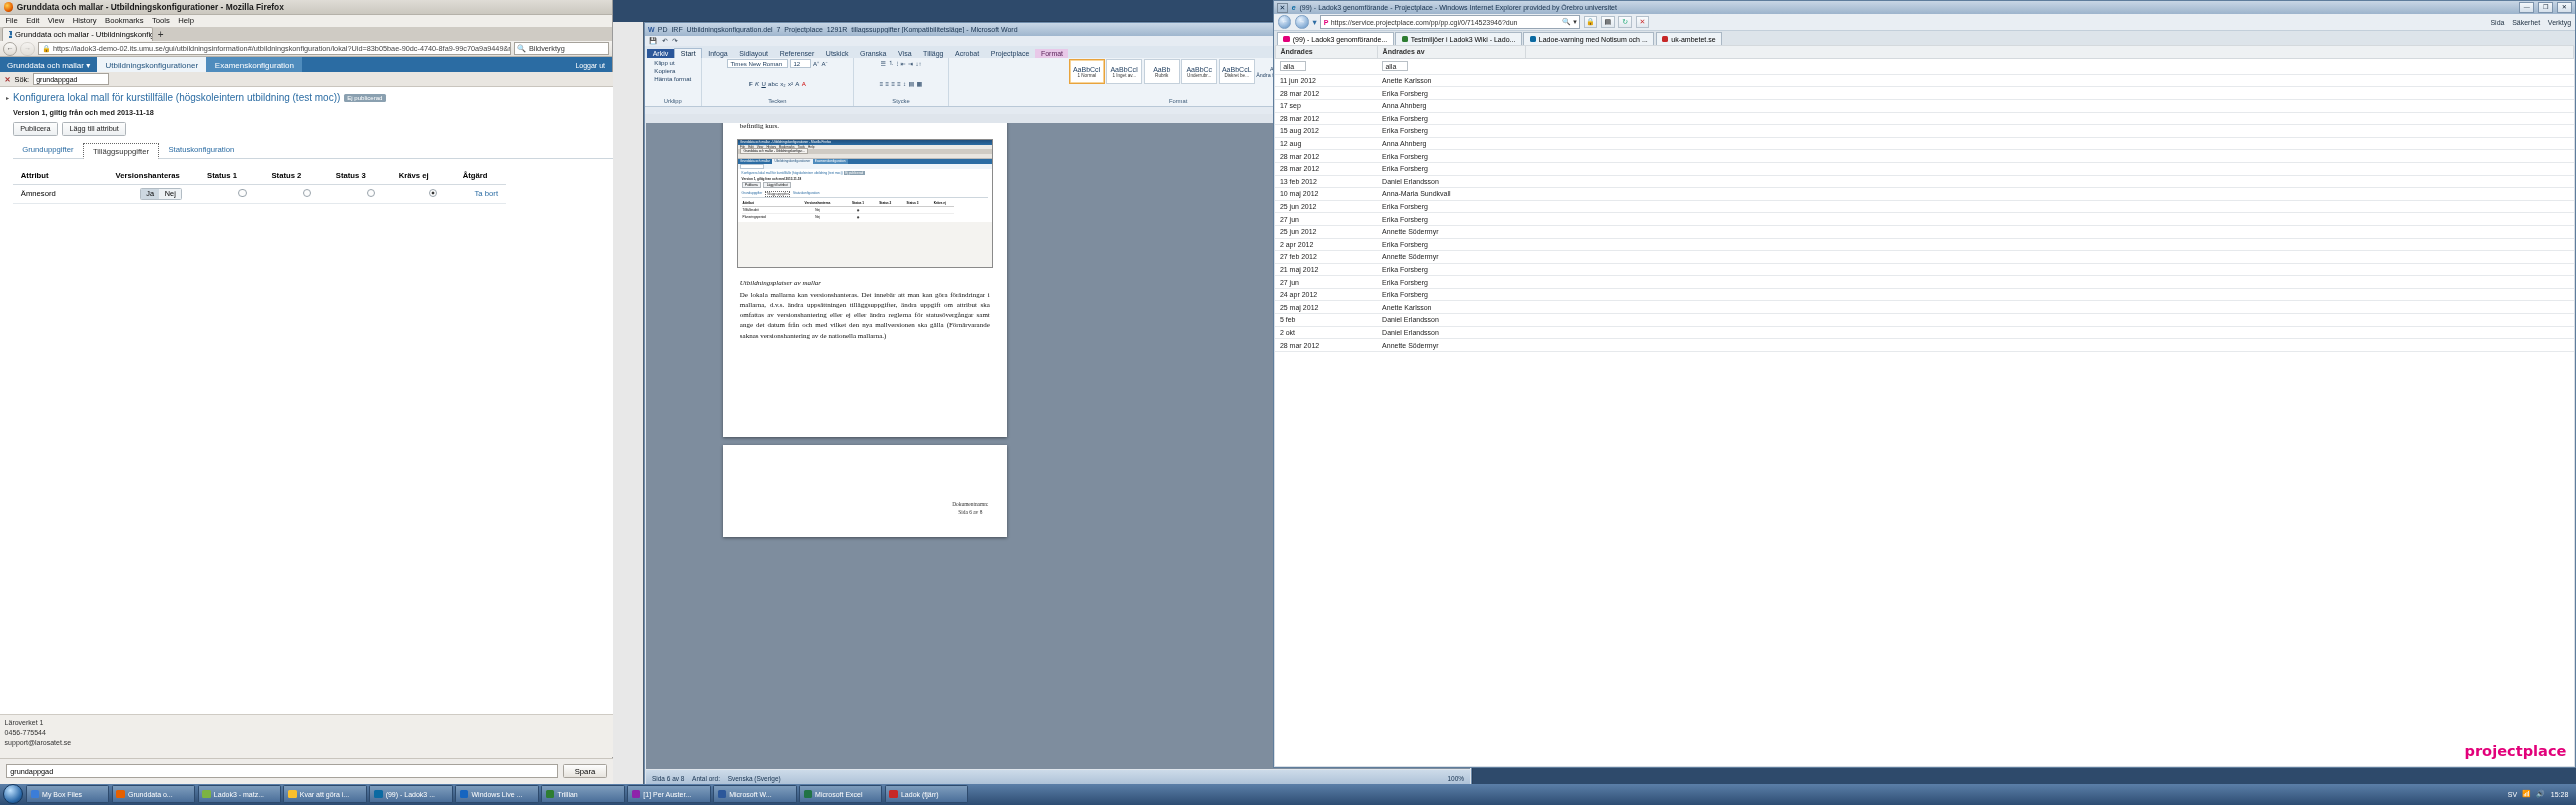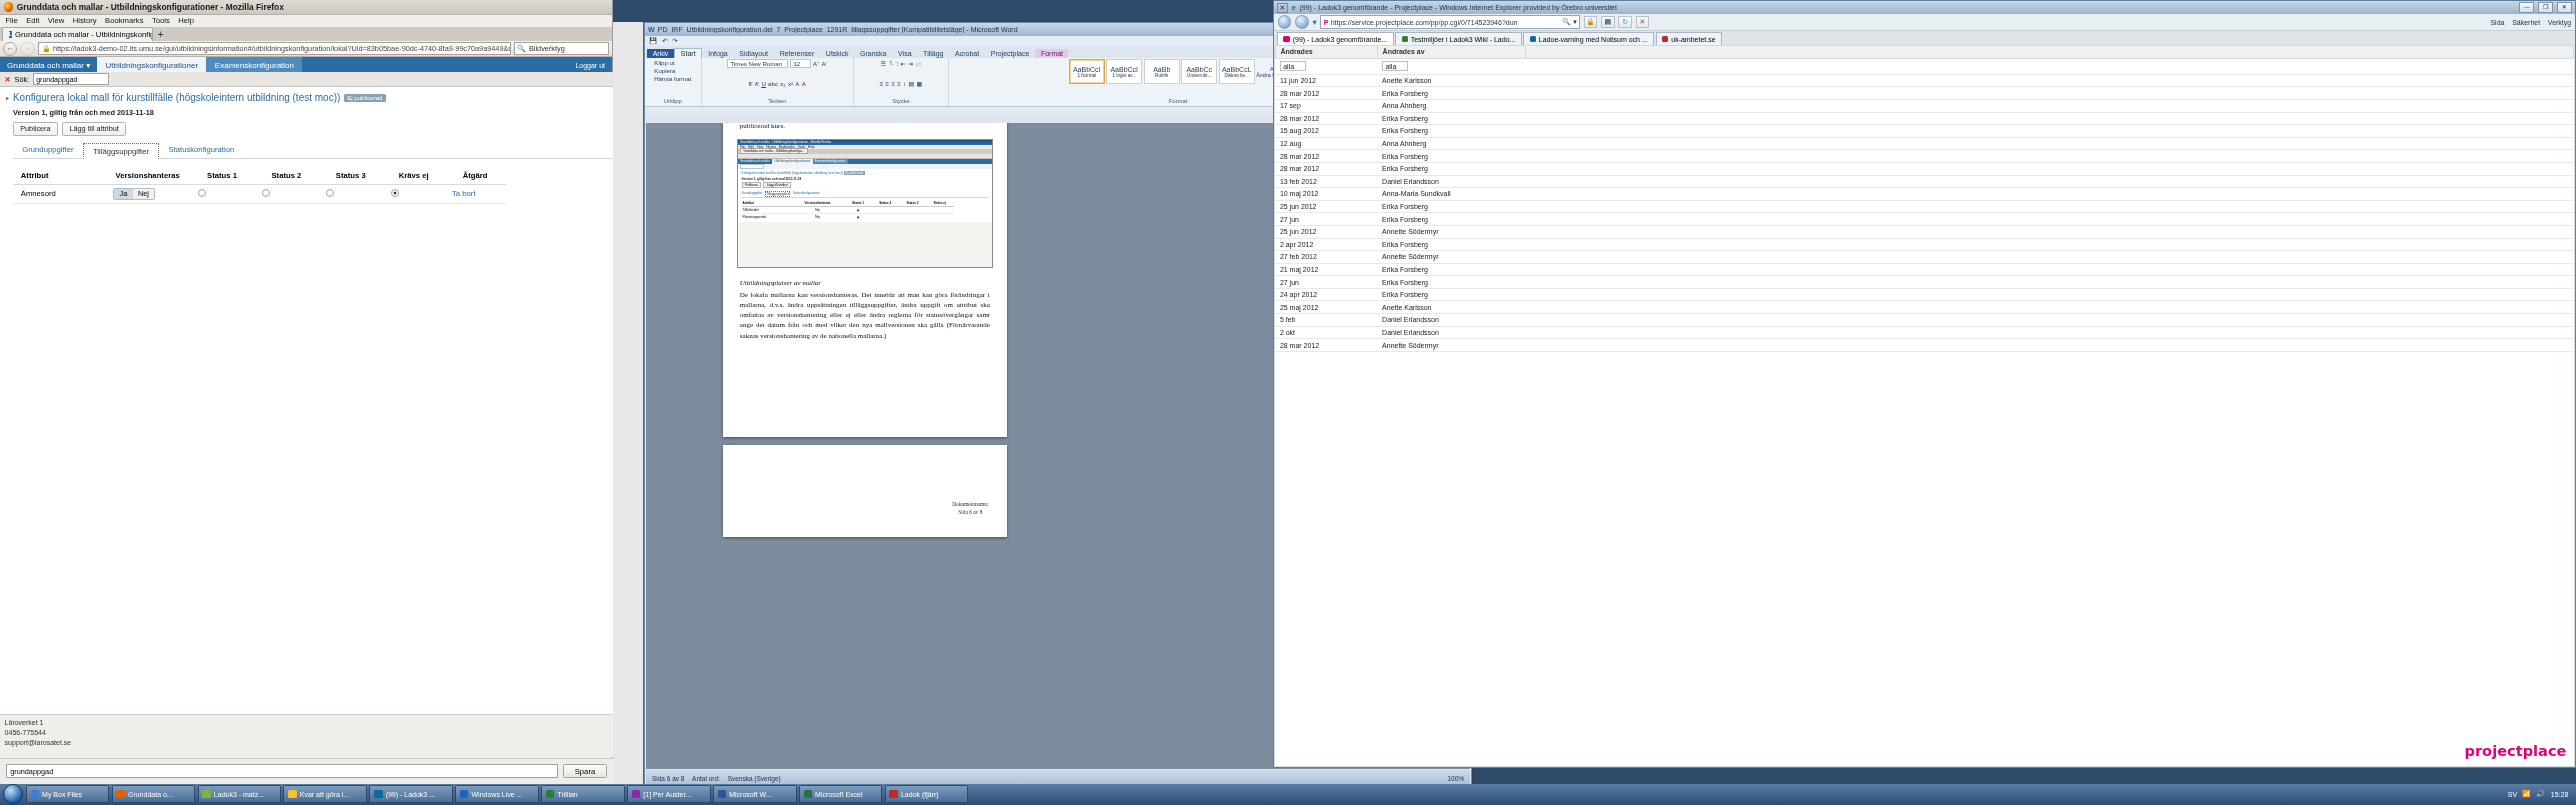--- a/index.html
+++ b/index.html
@@ -38,21 +38,21 @@
   .badge{background:#8aa0b0;color:#fff;font-size:6.1px;padding:0.8px 3.1px;border-radius:1.5px;}
   .verline{font-size:7.3px;font-weight:bold;margin:4.6px 0 0 7px;color:#222;}
   .btnrow{display:flex;gap:4.6px;margin:4.6px 0 0 7px;}
   .gbtn{border:0.8px solid #aeb4b9;background:linear-gradient(#fdfdfd,#edf0f2);font-size:7.3px;padding:1.5px 6.1px;border-radius:1.5px;color:#222;}
   .tabrow{display:flex;gap:0;margin:7px 0 0 7px;border-bottom:0.8px solid #cdd6dd;}
   .ptab{font-size:7.7px;color:#2b6ca3;padding:2.3px 9.2px;}
   .ptab.sel{color:#333;border:0.8px dotted #666;border-bottom:0.8px solid #fff;background:#fff;position:relative;top:0.8px;}
   table.grid{margin:9.2px 0 0 7px;border-collapse:collapse;font-size:7.7px;}
   table.grid th{font-weight:bold;text-align:center;padding:3.1px 7.7px;border-bottom:0.8px solid #d3dae0;white-space:nowrap;}
   table.grid th:first-child,table.grid td:first-child{text-align:left;}
-  table.grid td{padding:3.1px 7.7px;border-bottom:0.8px solid #e4e9ed;text-align:left;white-space:nowrap;}
+  table.grid td{padding:3.1px 7.7px;border-bottom:0.8px solid #e4e9ed;text-align:right;white-space:nowrap;}
   .toggle{display:inline-flex;border:0.8px solid #b2bcc4;border-radius:1.5px;overflow:hidden;}
   .toggle span{font-size:7.3px;padding:0.8px 5.4px;background:#eef2f5;}
   .toggle span.on{background:#cdd8e1;}
   .radio{display:inline-block;width:6.1px;height:6.1px;border:0.8px solid #9aa4ac;border-radius:50%;background:#fdfdfd;}
   .radio.chk{background:radial-gradient(circle,#333 0 35%,#fff 38%);}
   .lnk{color:#2b6ca3;}
   #ff-status{position:absolute;left:0;bottom:48px;width:613px;height:43px;background:#f0eeea;border-top:0.8px solid #cfcbc4;font-size:7px;color:#333;padding:3.1px 0 0 4.6px;box-sizing:border-box;line-height:1.45;}
   #ff-findbar{position:absolute;left:0;bottom:21.5px;width:613px;height:26px;background:#efedea;border-top:0.8px solid #c9c5be;display:flex;align-items:center;gap:4.6px;padding:0 6.1px;box-sizing:border-box;}
   #ff-findbar input{flex:1;height:11.5px;border:0.8px solid #a6a29b;background:#fff;font-size:7.3px;padding:0 3.1px;}
   .savebtn{border:0.8px solid #a6a29b;background:linear-gradient(#fdfdfd,#e7e4de);font-size:7.7px;padding:1.5px 10.7px;border-radius:1.5px;}
@@ -357,21 +357,21 @@
           <span>Ersätt</span>
           <span>Markera</span>
         </div>
         <span class="gl">Redigering</span>
       </div>
     </div>
     <div id="word-rulerrow"></div>
 
     <div id="word-canvas">
       <div class="page" id="page1">
-        <div class="doctext" style="padding:6.1px 17px 0 17px;">publicerad kurs.</div>
+        <div class="doctext" style="padding:6.1px 17px 0 17px;">befintlig kurs.</div>
 
         <div class="shot" style="margin:7.7px 14px 0 14px;height:127px;background:#f4f3f0;overflow:hidden;font-size:3.1px;">
           <div style="height:5.4px;background:linear-gradient(#1f4f7d,#2b6ca3);color:#fff;display:flex;align-items:center;padding-left:2.3px;">Grunddata och mallar - Utbildningskonfigurationer - Mozilla Firefox</div>
           <div style="height:3.8px;background:#eceae6;display:flex;gap:3.1px;padding-left:2.3px;color:#222;">
             <span>File</span>
             <span>Edit</span>
             <span>View</span>
             <span>History</span>
             <span>Bookmarks</span>
             <span>Tools</span>

